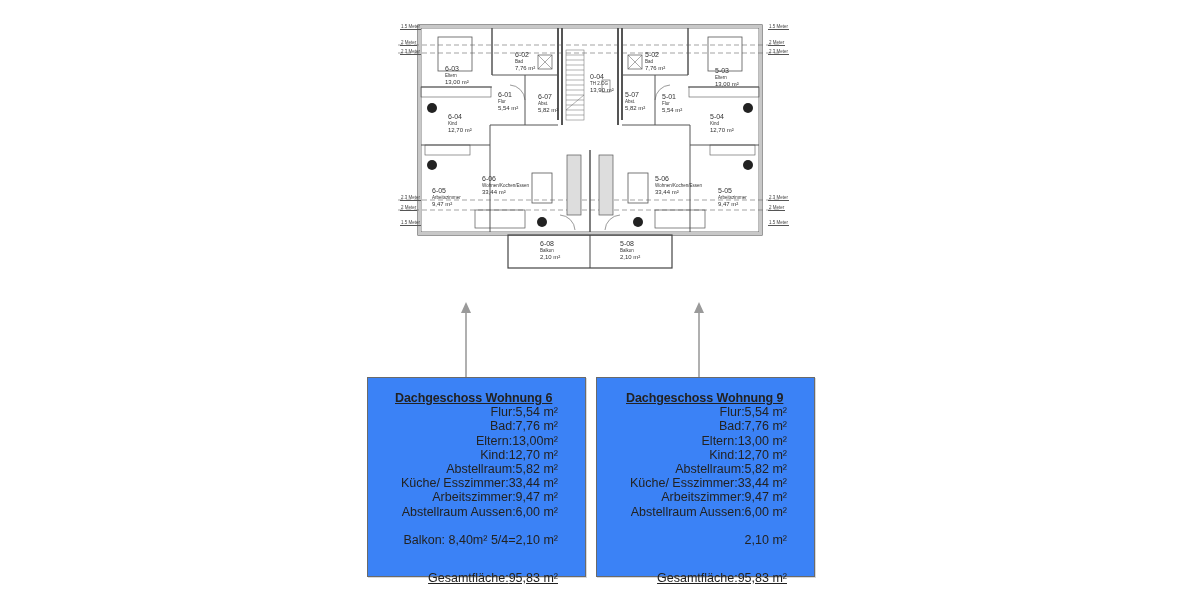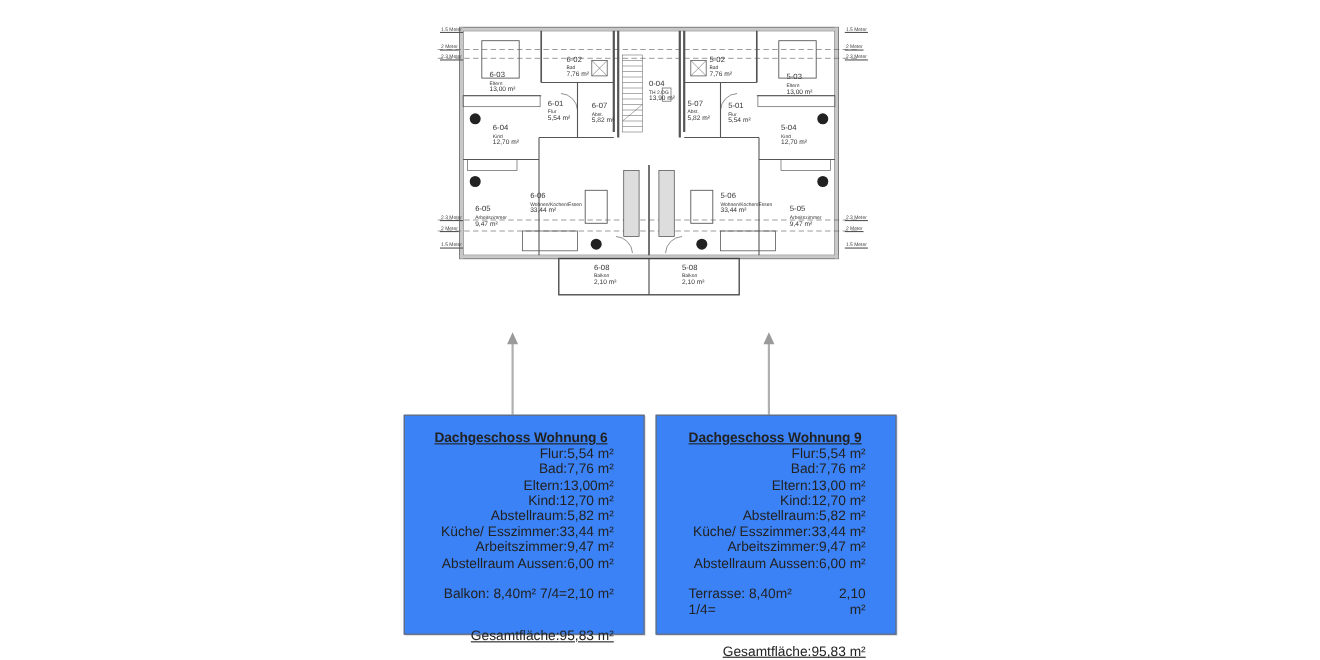--- a/index.html
+++ b/index.html
@@ -266,21 +266,21 @@
     <div class="t-row">
         <span class="l">Arbeitszimmer:</span>
         <span class="v">9,47 m²</span>
       </div>
     <div class="t-row">
         <span class="l">Abstellraum Aussen:</span>
         <span class="v">6,00 m²</span>
       </div>
     <div class="t-gap"></div>
     <div class="t-row">
-        <span class="l">Balkon: 8,40m²  7/4=</span>
+        <span class="l">Balkon: 8,40m²  5/4=</span>
         <span class="v">2,10 m²</span>
       </div>
     <div class="t-row t-total">
         <span class="l">Gesamtfläche:</span>
         <span class="v">95,83 m²</span>
       </div>
   </div>
 </div>
 
 <div class="table-box" style="left:596px;top:377px;width:217px;height:198px;">
@@ -313,21 +313,20 @@
     <div class="t-row">
         <span class="l">Arbeitszimmer:</span>
         <span class="v">9,47 m²</span>
       </div>
     <div class="t-row">
         <span class="l">Abstellraum Aussen:</span>
         <span class="v">6,00 m²</span>
       </div>
     <div class="t-gap"></div>
     <div class="t-row">
-        <span class="l">Terrasse: 8,40m²  1/4=</span>
         <span class="v">2,10 m²</span>
       </div>
     <div class="t-row t-total">
         <span class="l">Gesamtfläche:</span>
         <span class="v">95,83 m²</span>
       </div>
   </div>
 </div>
 
 </body></html>

